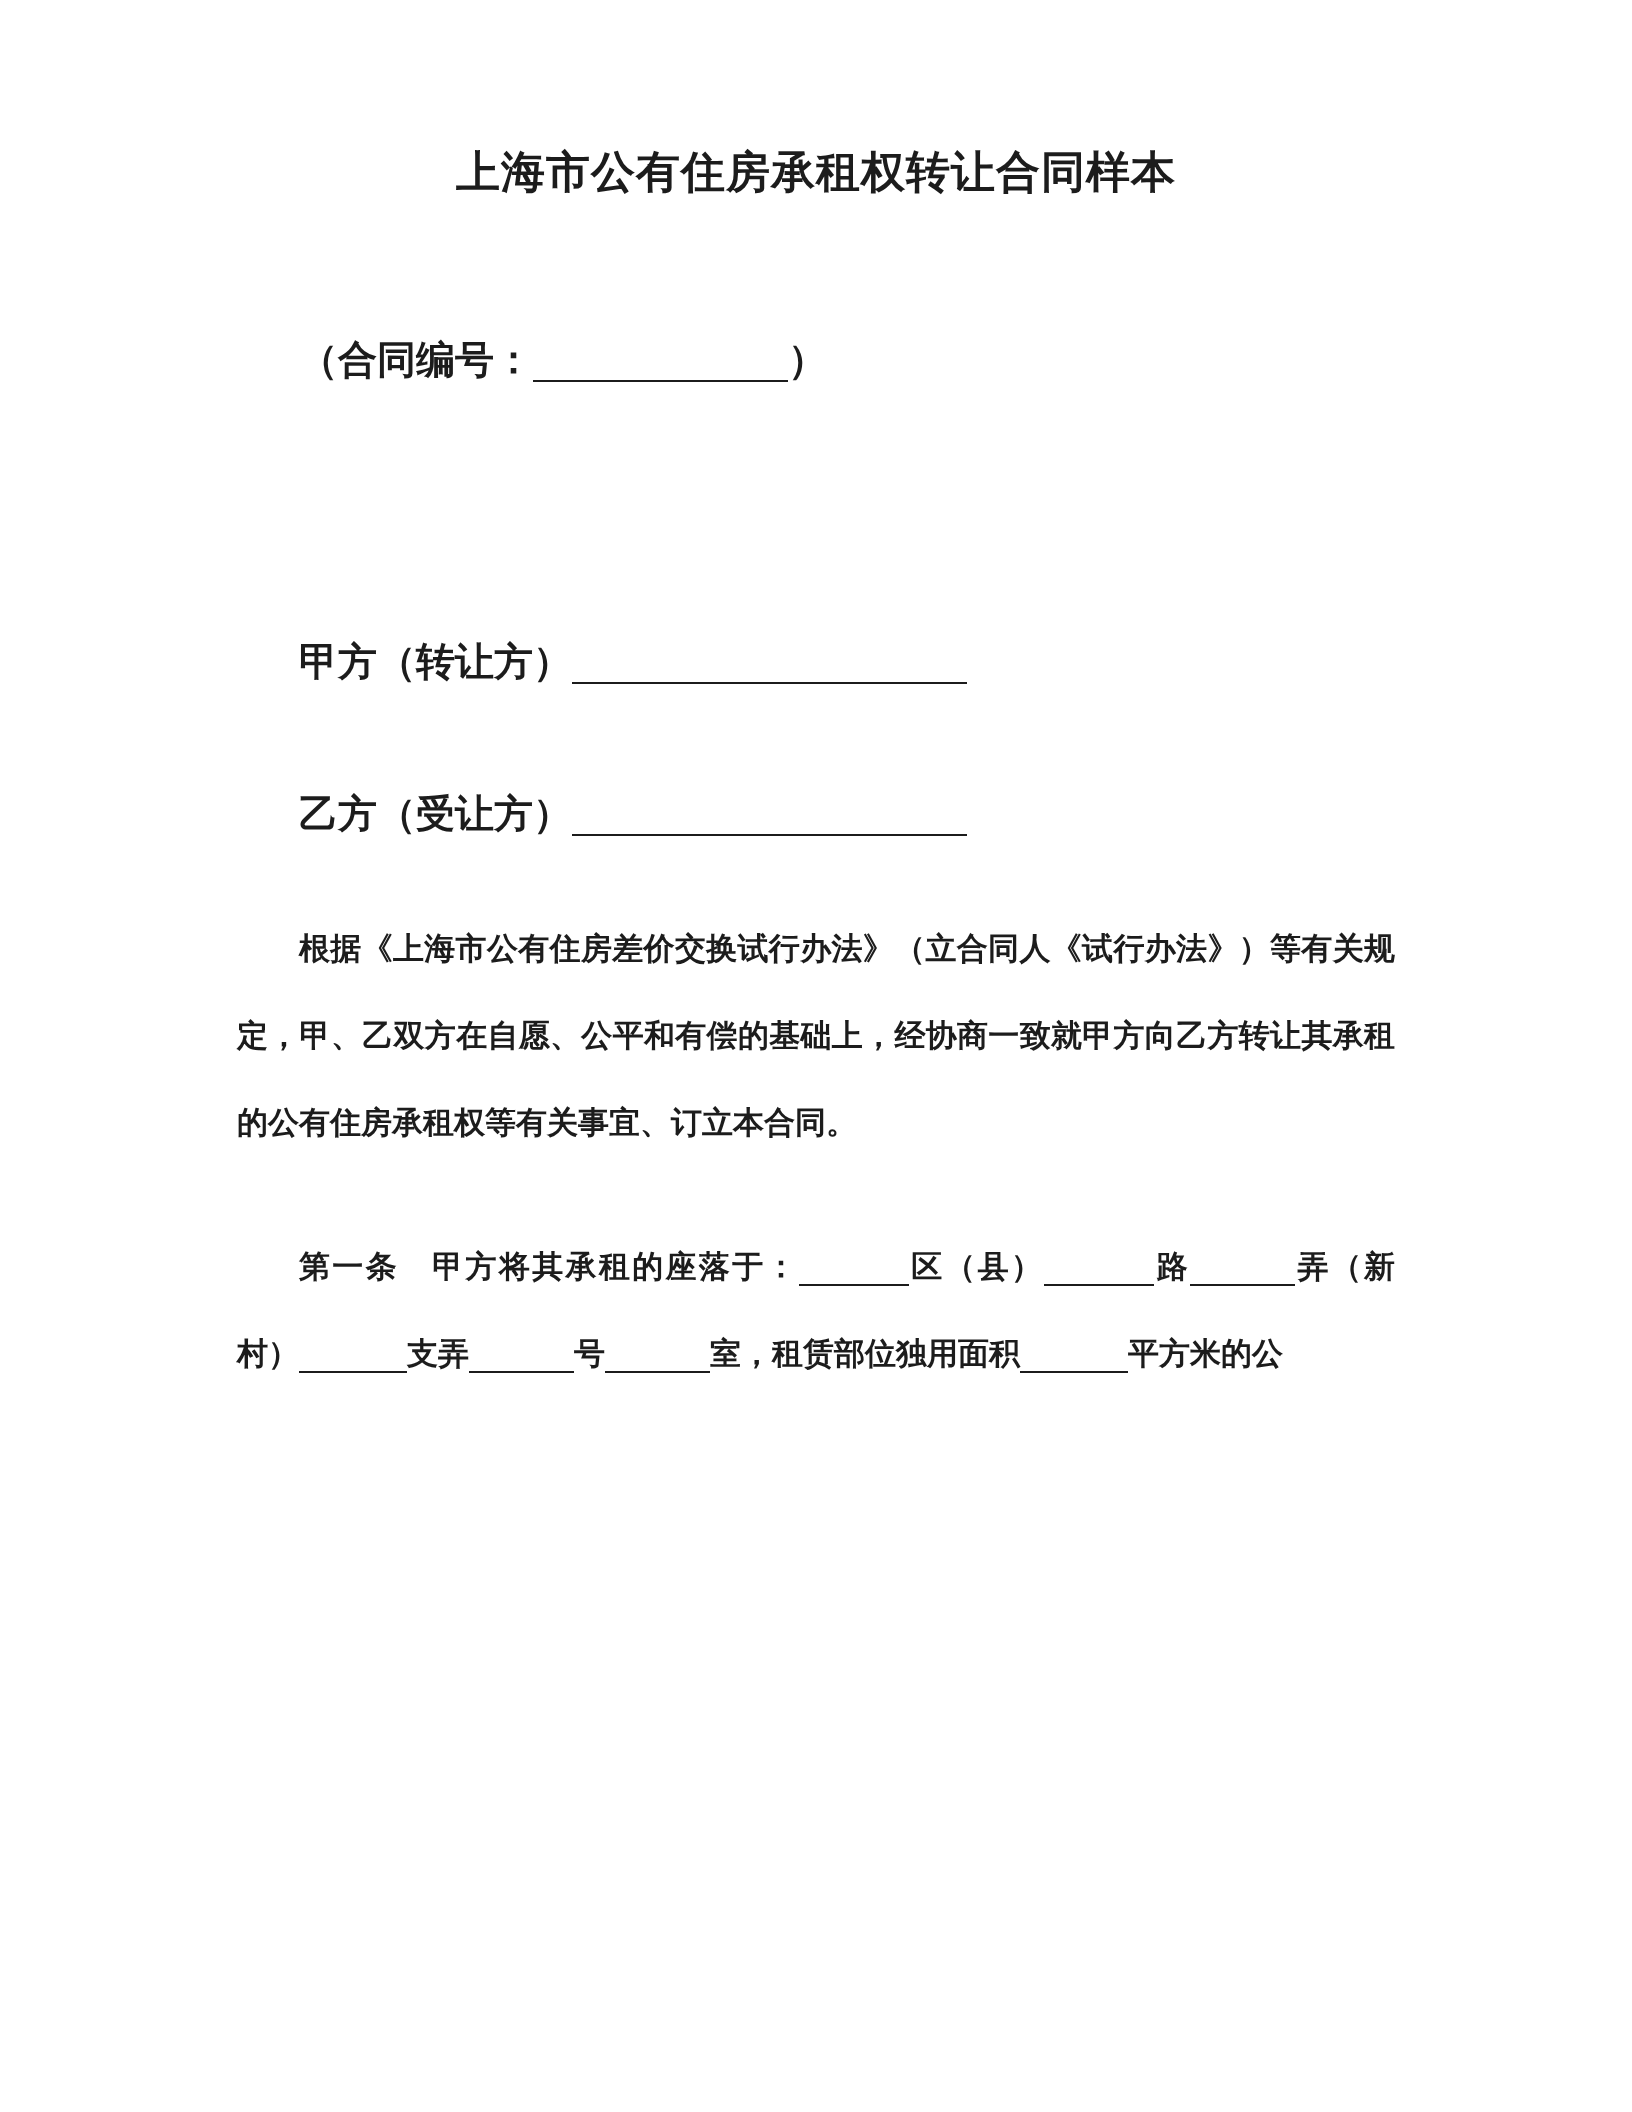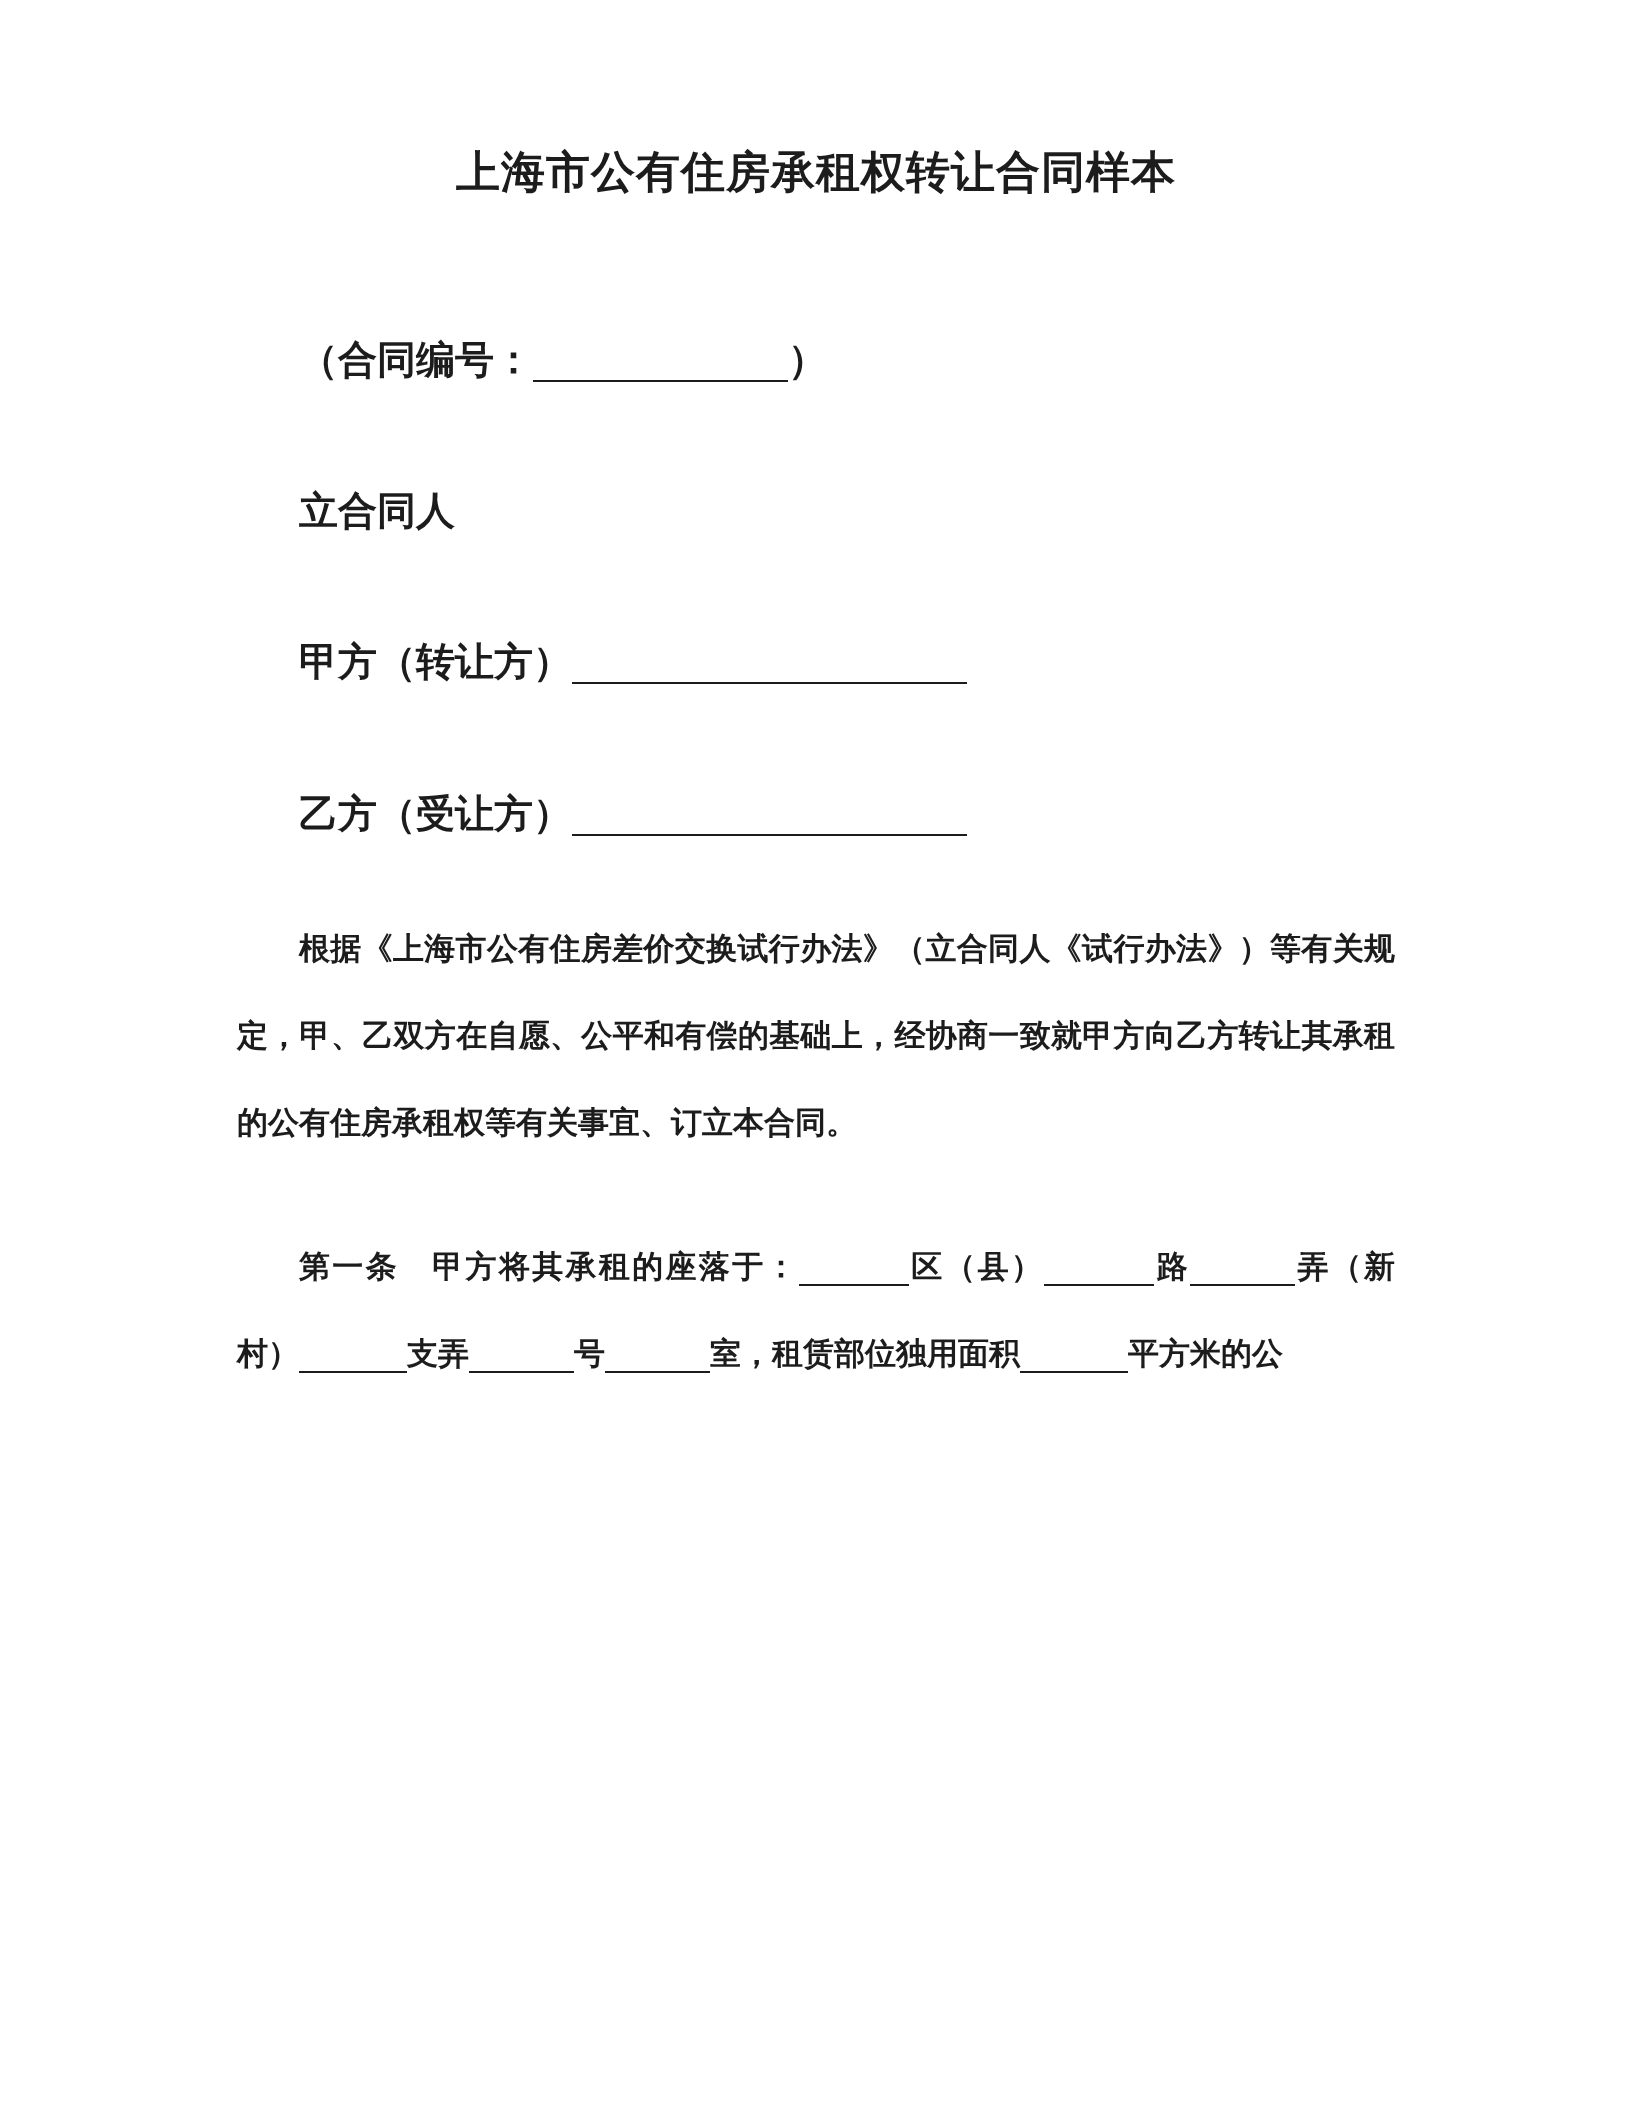--- a/index.html
+++ b/index.html
@@ -61,21 +61,20 @@
 </style>
 </head>
 <body>
 
 <div class="page">
 
   <h1 class="doc-title">上海市公有住房承租权转让合同样本</h1>
 
   <p class="line indent pos-contract"><span>（合同编号：</span><span class="blank" style="width: 255px;"></span><span>）</span></p>
 
-  <p class="line indent pos-parties">立合同人</p>
 
   <p class="line indent pos-party-a"><span>甲方（转让方）</span><span class="blank" style="width: 395px;"></span></p>
 
   <p class="line indent pos-party-b"><span>乙方（受让方）</span><span class="blank" style="width: 395px;"></span></p>
 
   <p class="para pos-preamble">根据《上海市公有住房差价交换试行办法》（立合同人《试行办法》）等有关规定，甲、乙双方在自愿、公平和有偿的基础上，经协商一致就甲方向乙方转让其承租的公有住房承租权等有关事宜、订立本合同。</p>
 
   <p class="para pos-article1"><span>第一条　甲方将其承租的座落于：</span><span class="blank" style="width: 110px;"></span><span>区（县）</span><span class="blank" style="width: 110px;"></span><span>路</span><span class="blank" style="width: 105px;"></span><span>弄（新村）</span><span class="blank" style="width: 108px;"></span><span>支弄</span><span class="blank" style="width: 105px;"></span><span>号</span><span class="blank" style="width: 105px;"></span><span>室，租赁部位独用面积</span><span class="blank" style="width: 108px;"></span><span>平方米的公</span></p>
 
 </div>

